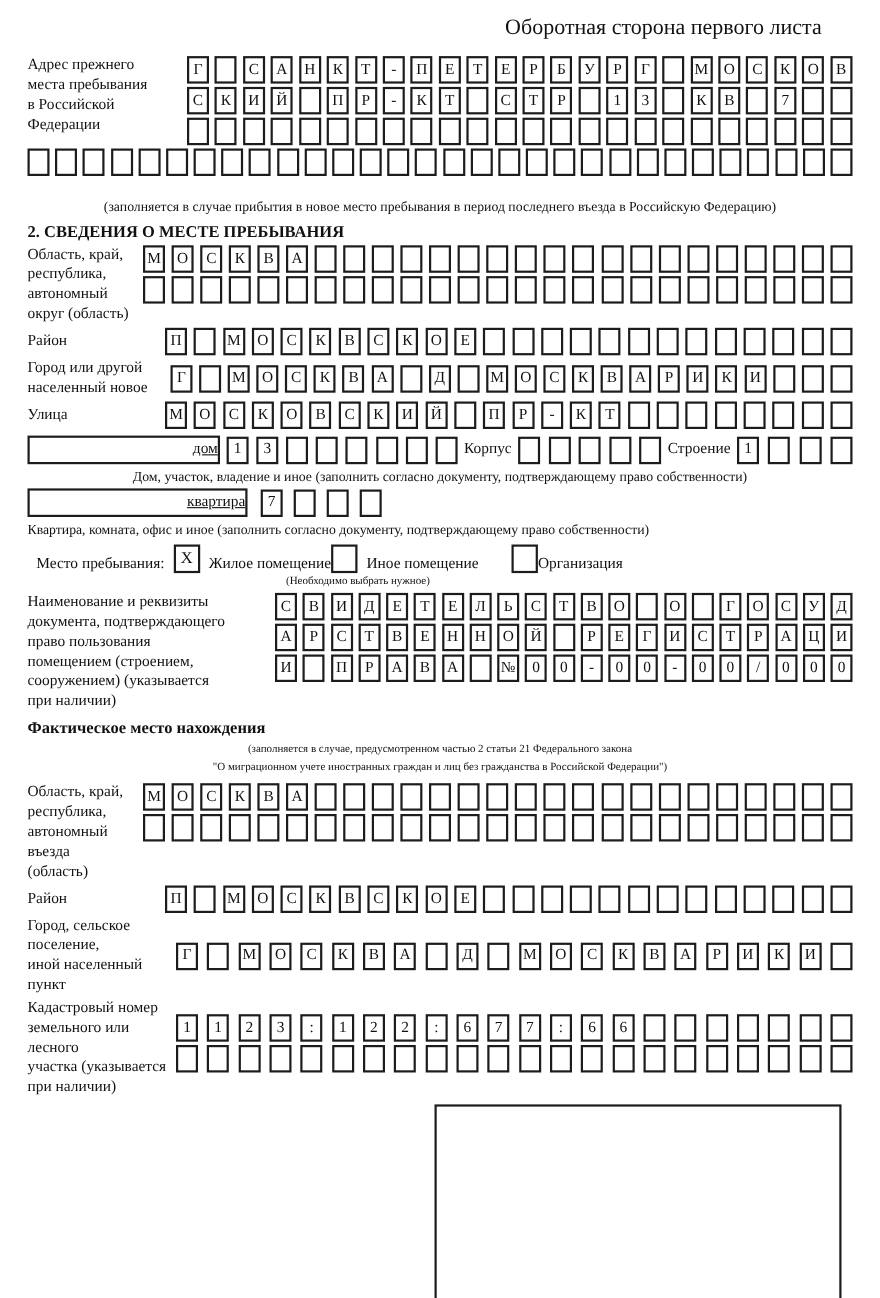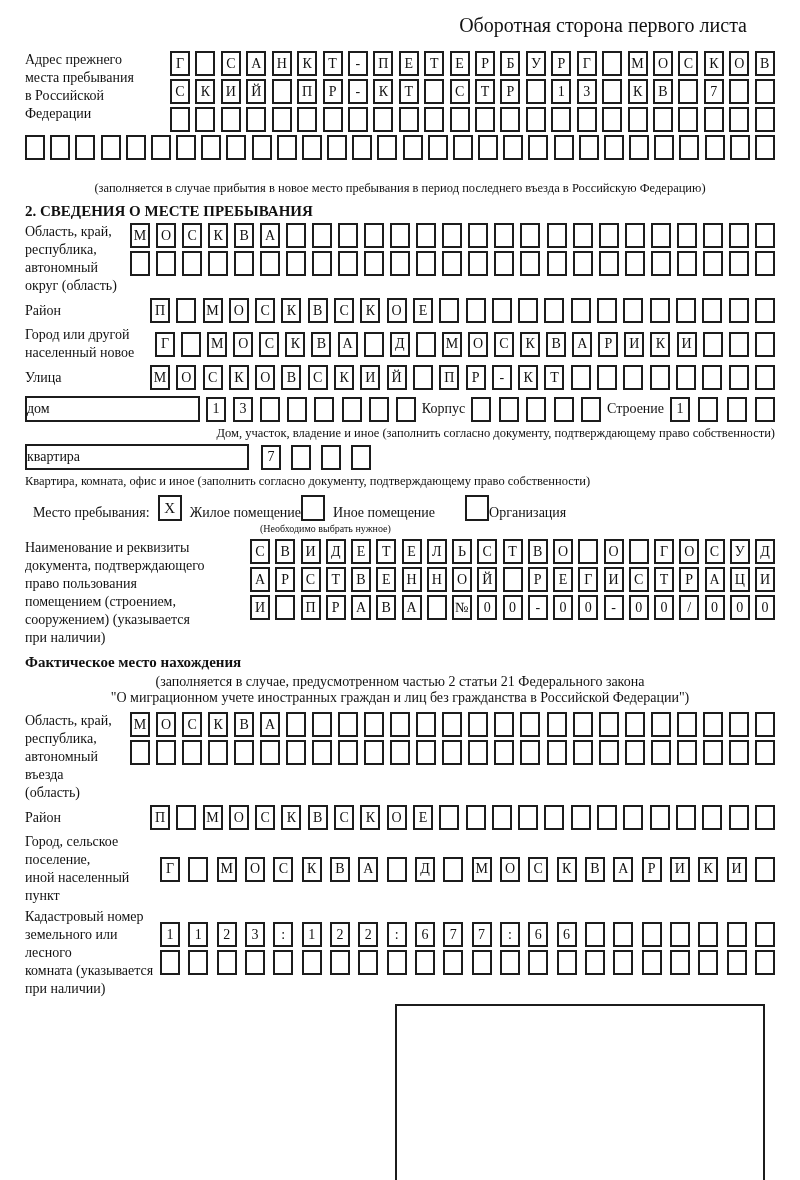--- a/index.html
+++ b/index.html
@@ -25,33 +25,33 @@
     flex:0 0 20px; width:20px; height:25px;
     border:2px solid #1c1c1c; background:#fff;
     display:flex; align-items:center; justify-content:center;
     font-size:14px; line-height:1;
   }
   .note { text-align:center; font-size:12.5px; margin-top:20px; line-height:16px; }
   .sec-title { text-align:left; font-weight:bold; font-size:15px; margin:7px 0 3px 0; }
 
   .house-row { display:flex; align-items:center; justify-content:space-between; margin-top:6px; }
   .apt-row { display:flex; align-items:center; margin-top:3px; gap:12px; }
-  .wide-box { border:2px solid #1c1c1c; height:26px; display:flex; align-items:center; justify-content:flex-start; font-size:14px; }
-  .wb175{width:175px;} .wb200{width:224px;}
+  .wide-box { border:2px solid #1c1c1c; height:26px; display:flex; align-items:center; justify-content:flex-end; font-size:14px;text-decoration:underline; }
+  .wb175{width:175px;} .wb200{width:200px;}
   .cw210{flex:0 0 210px; width:210px;} .cw130{flex:0 0 130px; width:130px;}
   .cw105{flex:0 0 105px; width:105px;} .cw110{flex:0 0 110px; width:110px;}
   .inline-label{ white-space:nowrap; }
 
   .stay-row { display:flex; align-items:flex-end; margin-top:6px; padding-left:8px; }
   .chk { flex:0 0 24px; width:24px; height:26px; border:2px solid #1c1c1c;
          display:flex; align-items:center; justify-content:center; font-size:15px; }
   .stay-row .gap-s{ margin-left:8px; } .stay-row .gap-m{ } .stay-row .gap-l{ margin-left:30px; }
   .stay-note { font-size:10px; margin:2px 0 0 235px; }
 
-  .fact-note { text-align:center; font-size:14px; line-height:16px; }
+  .fact-note { text-align:center; font-size:10px; line-height:16px; }
 
   .stamp-box { width:370px; height:178px; border:2px solid #1c1c1c; margin:6px 10px 0 auto; }
   .stamp-caption { width:410px; margin:5px 0 0 auto; text-align:center; font-size:13.5px; line-height:19px; }
 </style>
 </head>
 <body>
 
 <div class="page">
 
   <div class="hdr">Оборотная сторона первого листа</div>
@@ -367,21 +367,21 @@
         <span class="cell"></span>
       </div>
     <span class="inline-label">Строение</span>
     <div class="cells cw105">
         <span class="cell">1</span>
         <span class="cell"></span>
         <span class="cell"></span>
         <span class="cell"></span>
       </div>
   </div>
-  <div class="note" style="text-align:right; margin-top:3px;">Дом, участок, владение и иное (заполнить согласно документу, подтверждающему право собственности)</div>
+  <div class="note" style="text-align:center; margin-top:3px;">Дом, участок, владение и иное (заполнить согласно документу, подтверждающему право собственности)</div>
 
   <div class="apt-row">
     <div class="wide-box wb200">
       <span>квартира</span>
     </div>
     <div class="cells cw110">
         <span class="cell">7</span>
         <span class="cell"></span>
         <span class="cell"></span>
         <span class="cell"></span>
@@ -613,21 +613,21 @@
           <span class="cell">И</span>
           <span class="cell"></span>
         </div>
     </div>
   </div>
 
   <div class="field">
     <div class="label w135">
       <div>Кадастровый номер</div>
       <div>земельного или лесного</div>
-      <div>комната (указывается</div>
+      <div>участка (указывается</div>
       <div>при наличии)</div>
     </div>
     <div class="rows off14">
       <div class="cells">
           <span class="cell">1</span>
           <span class="cell">1</span>
           <span class="cell">2</span>
           <span class="cell">3</span>
           <span class="cell">:</span>
           <span class="cell">1</span>

